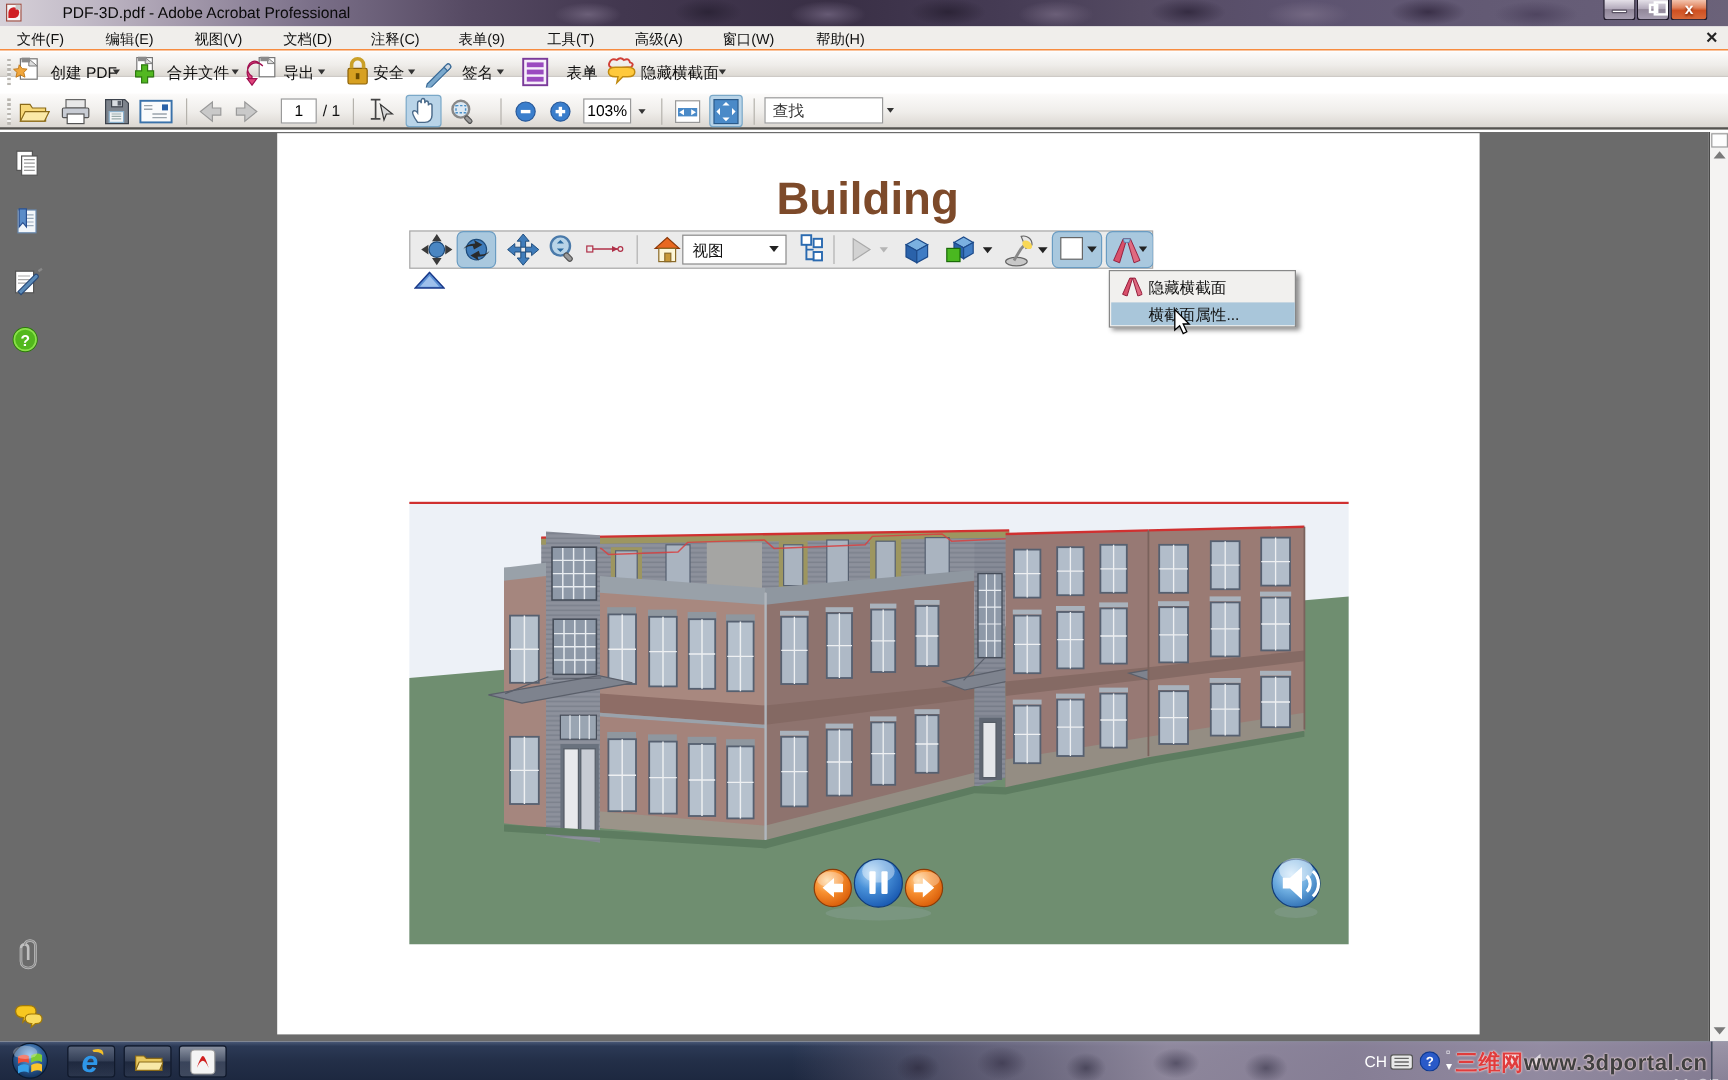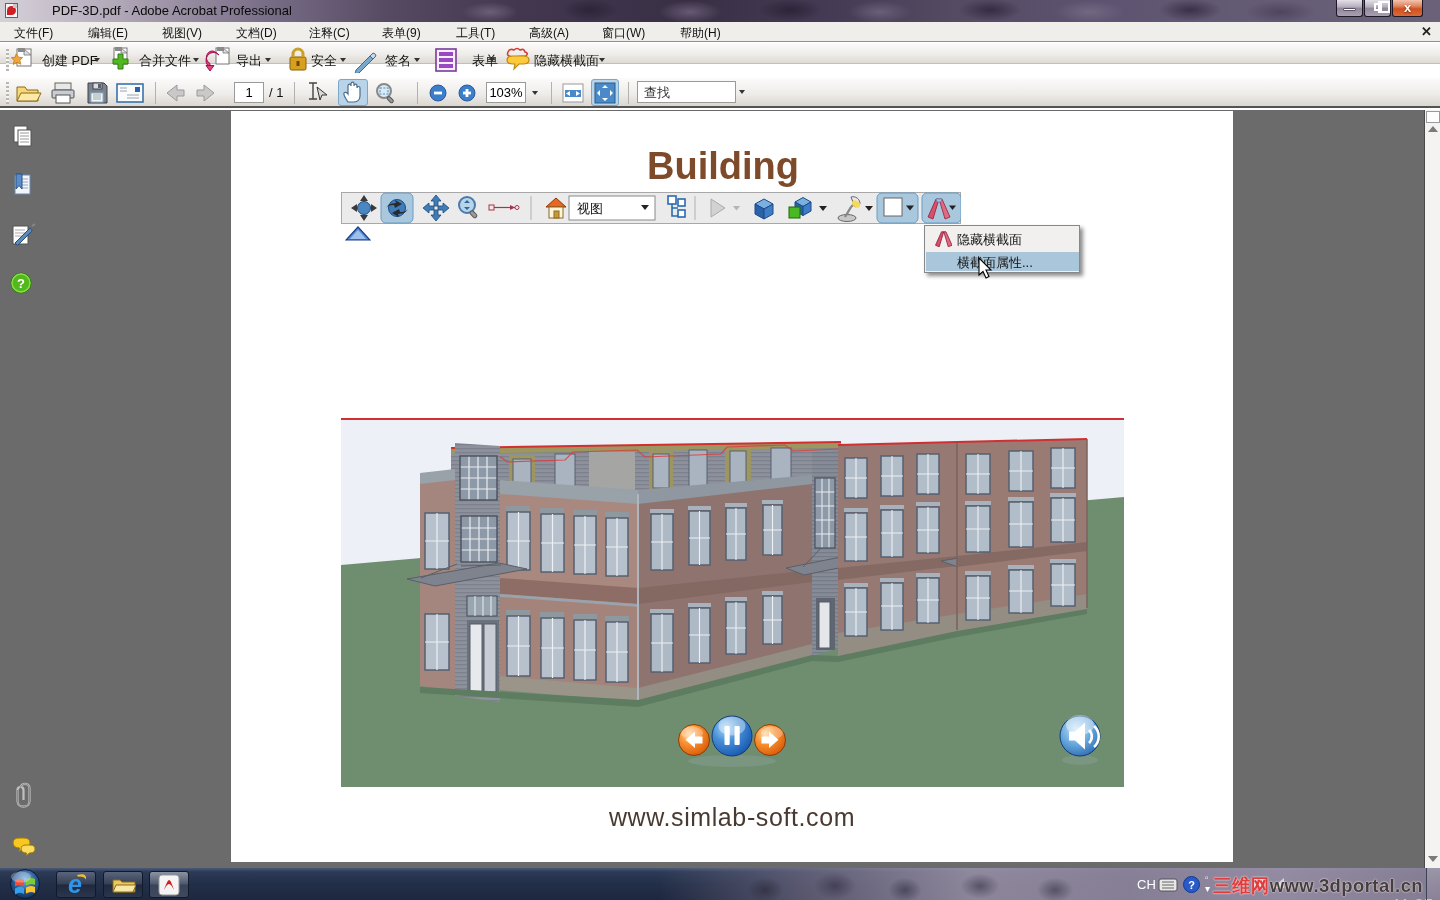--- a/index.html
+++ b/index.html
@@ -599,21 +599,20 @@
     <circle cx="429" cy="322" r="15.5" fill="url(#gor)" stroke="#8a3c08" stroke-width="1"></circle>
     <path d="M420.5 318.5 v7 h7.5 v4.5 l9.5 -8.2 -9.5 -8.2 v4.9z" fill="#fff"></path>
     <ellipse cx="431" cy="315" rx="11" ry="6.5" fill="rgba(255,255,255,.30)"></ellipse>
     <ellipse cx="739" cy="342" rx="18" ry="5" fill="rgba(150,170,165,.30)"></ellipse>
     <circle cx="739" cy="318" r="20" fill="url(#gbl2)" stroke="#123c78" stroke-width="1"></circle>
     <ellipse cx="739" cy="307" rx="14" ry="10" fill="rgba(255,255,255,.45)"></ellipse>
     <path d="M728 313.5 h6 l10 -9 v27 l-10 -9 h-6 z" fill="#fff"></path>
     <path d="M748 312 a9 9 0 0 1 0 13" stroke="#fff" stroke-width="2.6" fill="none"></path>
     <path d="M753 308 a14 14 0 0 1 0 21" stroke="#fff" stroke-width="2.6" fill="none"></path>
    </svg>
-   <div id="footerurl">www.simlab-soft.com</div>
  </div>
 
  <svg class="abs" style="left:11px;top:14px" width="24" height="24" viewBox="0 0 24 24">
   <rect x="3" y="2" width="13" height="16" fill="#fff" stroke="#555"></rect>
   <rect x="7" y="6" width="13" height="16" fill="#fff" stroke="#555"></rect>
   <path d="M9 9 h9 M9 12 h9 M9 15 h9 M9 18 h9" stroke="#999" stroke-width="1"></path>
  </svg>
  <svg class="abs" style="left:11px;top:63px" width="24" height="24" viewBox="0 0 24 24">
   <rect x="4" y="2" width="15" height="19" fill="#f2f6fa" stroke="#6a8ab0"></rect>
   <path d="M10 6 h7 M10 9 h7 M10 12 h7 M10 15 h7" stroke="#9ab" stroke-width="1"></path>

